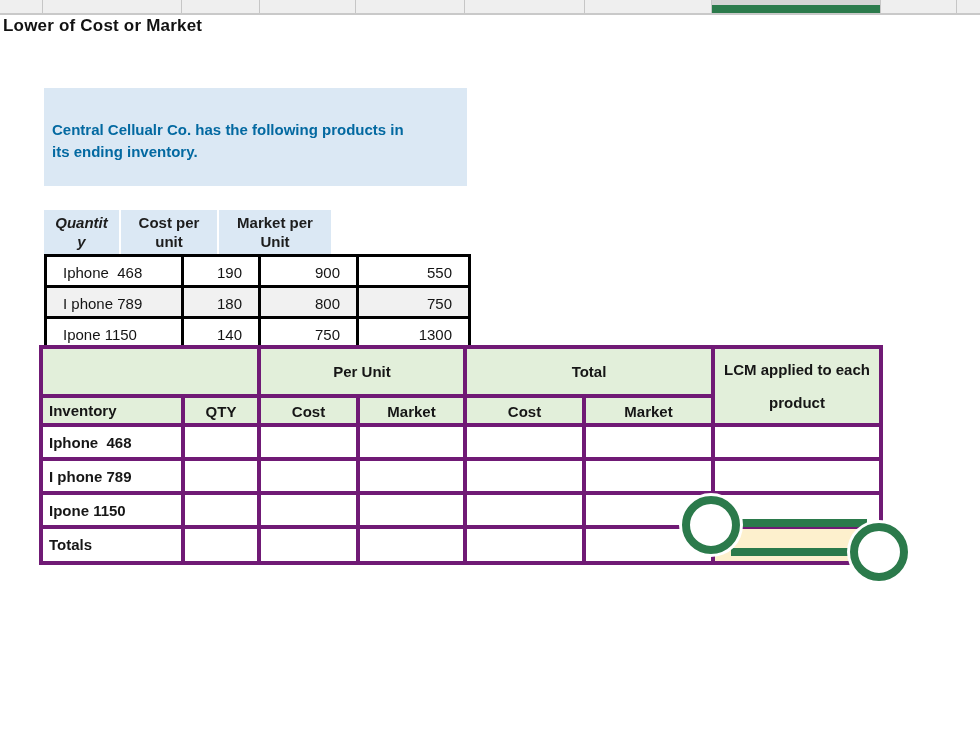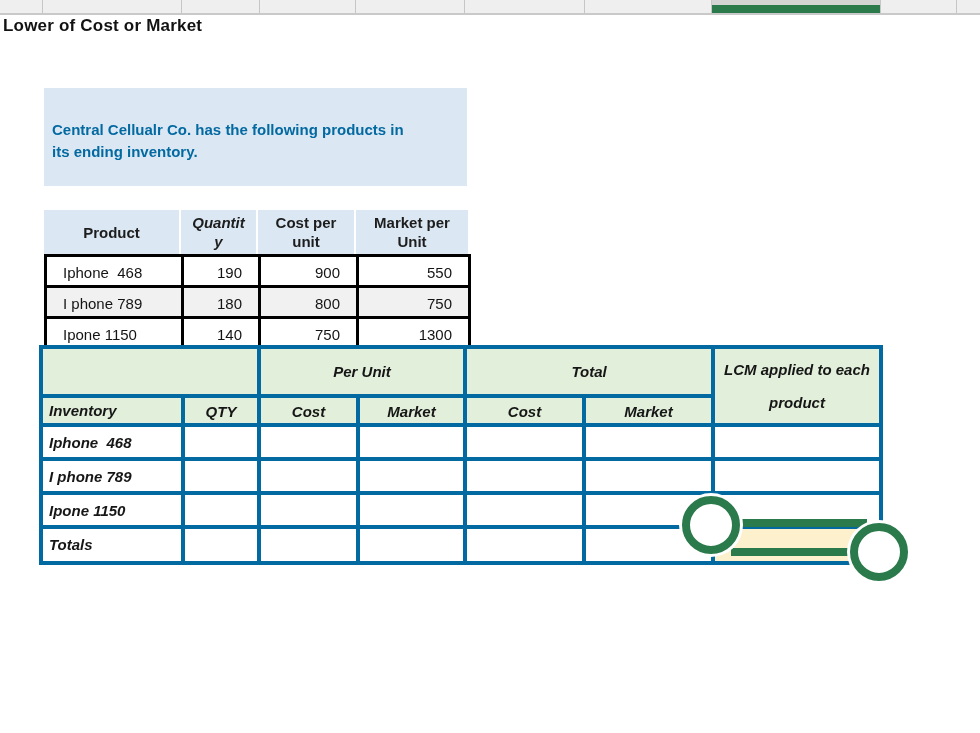--- a/index.html
+++ b/index.html
@@ -45,21 +45,21 @@
     border:3px solid #000;padding:0;height:21px;overflow:hidden;background:#fff;
     font-size:15px;color:#141414;
   }
   .pt-grid tr.stripe td{background:#f1f1f1;}
   .pt-grid .clip{height:21px;overflow:hidden;line-height:17px;padding-top:7px;box-sizing:content-box;}
   .pt-grid .lbl .clip{padding-left:16px;white-space:pre;}
   .pt-grid .num .clip{text-align:right;padding-right:16px;}
   
   .lcm-wrap{position:absolute;left:39px;top:345px;}
   .lcm{border-collapse:collapse;table-layout:fixed;width:840px;}
-  .lcm td{border:4px solid #0369a1;padding:0;overflow:hidden;background:#fff;font-size:15px;color:#161616;font-style:italic;}
+  .lcm td{border:4px solid #701a75;padding:0;overflow:hidden;background:#fff;font-size:15px;color:#161616;}
   .lcm td.green{background:var(--green,#e2efda);}
   .lcm td.yellow{background:var(--yellow,#fdf0cd);}
   .lcm tr.r1{height:46px;}
   .lcm tr.r2{height:20px;}
   .lcm tr.d{height:22px;}
   .lcm tr.d3{height:21px;}
   .lcm tr.t{height:24px;}
   .lcm .ctr{text-align:center;font-weight:700;}
   .lcm .clip{overflow:hidden;}
   .lcm .h2clip{height:20px;line-height:19px;padding-top:3px;text-align:center;font-weight:700;}
@@ -98,23 +98,20 @@
 </div>
 
 <h1 class="page-title">Lower of Cost or Market</h1>
 
 <div class="info-box">
   <p class="info-text">Central Cellualr Co. has the following products in its ending inventory.</p>
 </div>
 
 <div class="pt-wrap">
   <div class="pt-head">
-    <div class="pt-hcell" style="width:135px">
-      <span>Product</span>
-    </div>
     <div class="pt-hcell" style="width:75px">
       <span class="narrow">Quantity</span>
     </div>
     <div class="pt-hcell" style="width:96px">
       <span style="display:inline-block;width:72px">Cost per unit</span>
     </div>
     <div class="pt-hcell" style="width:112px">
       <span style="display:inline-block;width:86px">Market per Unit</span>
     </div>
   </div>

